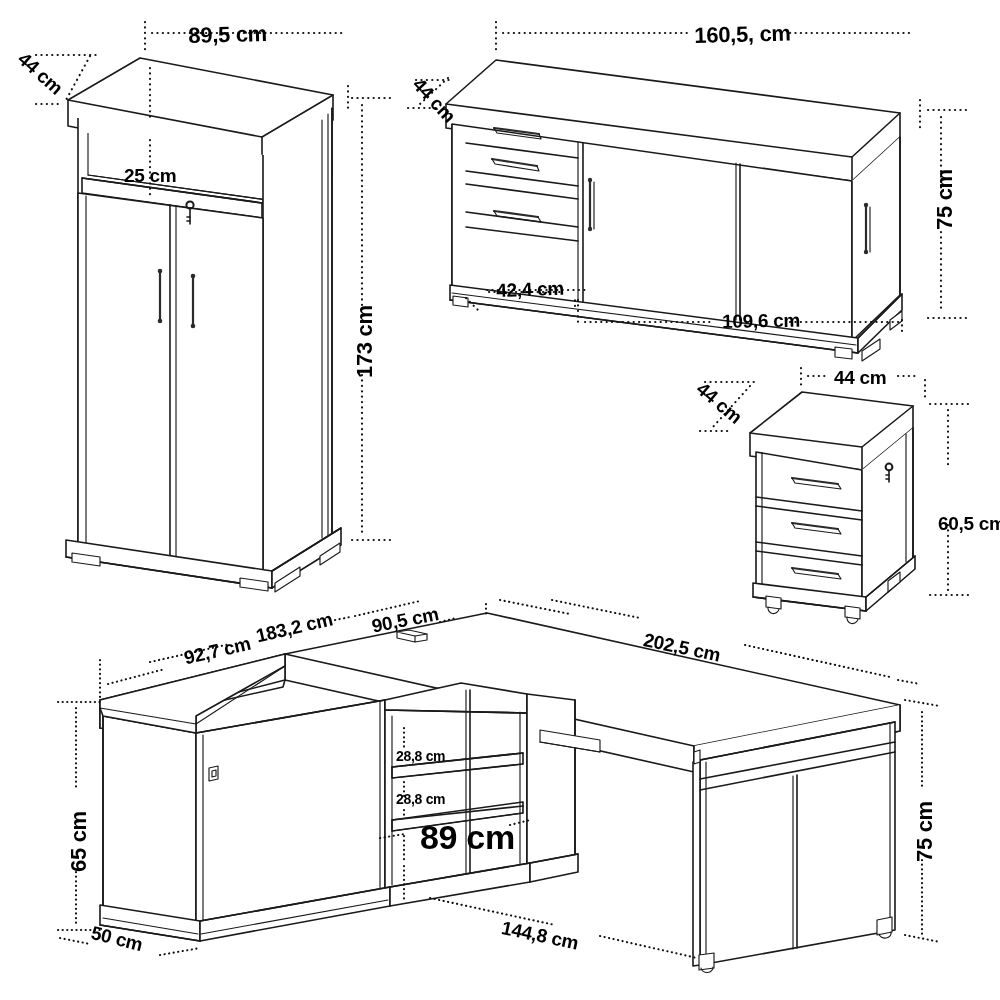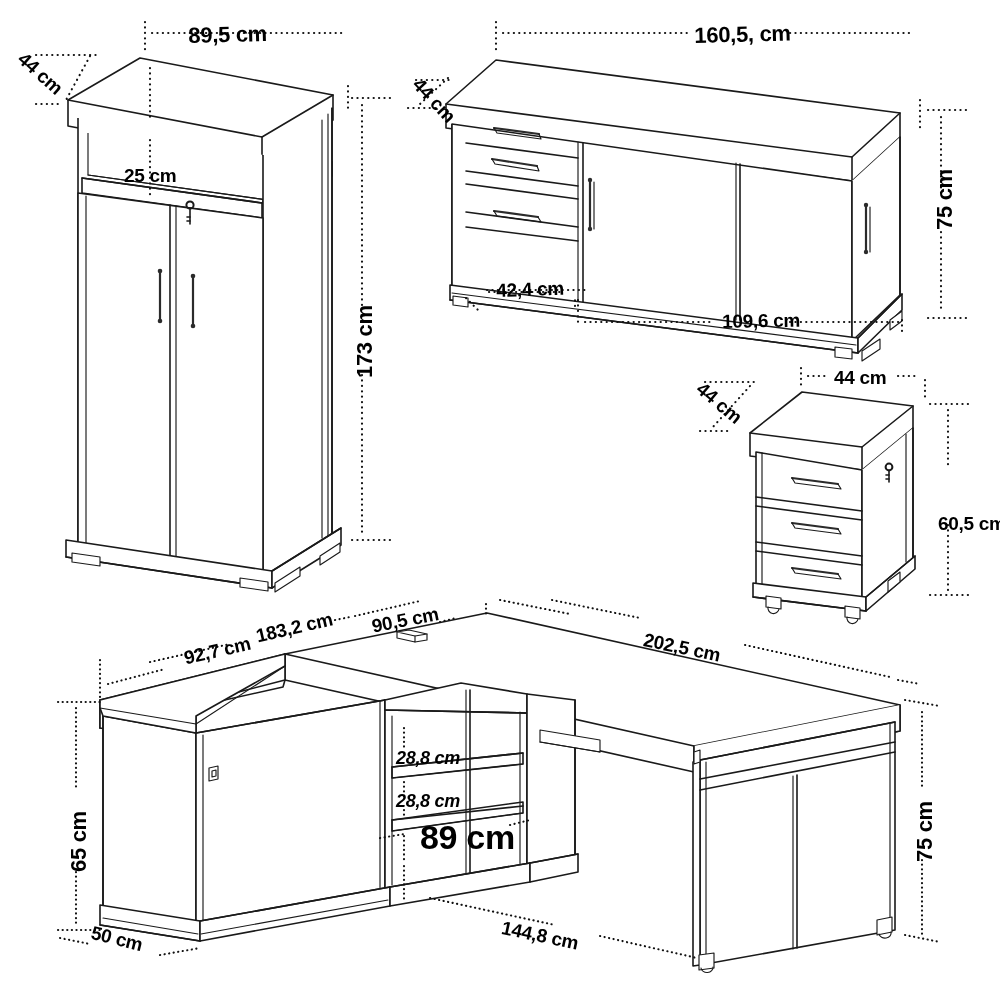--- a/index.html
+++ b/index.html
@@ -16,21 +16,21 @@
   .pan-t{fill:#ffffff;stroke:#1a1a1a;stroke-width:1.15;stroke-linejoin:round;}
   .dim{fill:none;stroke:#111;stroke-width:2.1;stroke-linecap:round;
        stroke-dasharray:0.2 5.2;}
   .dim-f{fill:none;stroke:#111;stroke-width:2.1;stroke-linecap:round;
        stroke-dasharray:0.2 4.4;}
   
   .dlabel{position:absolute;color:#000;white-space:nowrap;
           font-family:"Liberation Sans","DejaVu Sans",sans-serif;
           font-weight:700;letter-spacing:-0.3px;
           transform-origin:0 0;}
-  .sz-s{font-size:18px;font-style:italic;}
+  .sz-s{font-size:14px;}
   .sz-m{font-size:19px;}
   .sz-l{font-size:22px;}
   .sz-xl{font-size:34px;}
 </style>
 </head>
 <body>
 
 <div id="stage">
 
 <svg class="art" viewBox="0 0 1000 1000">

